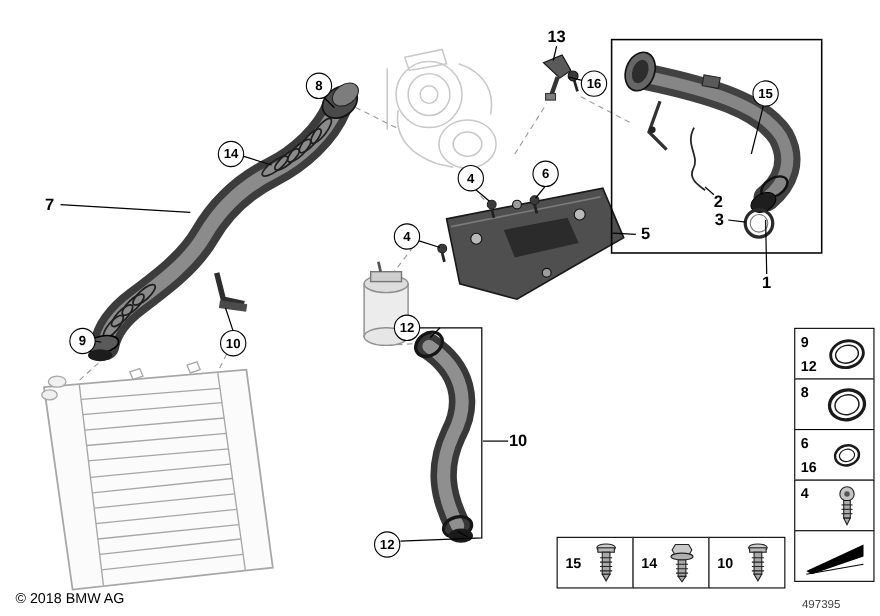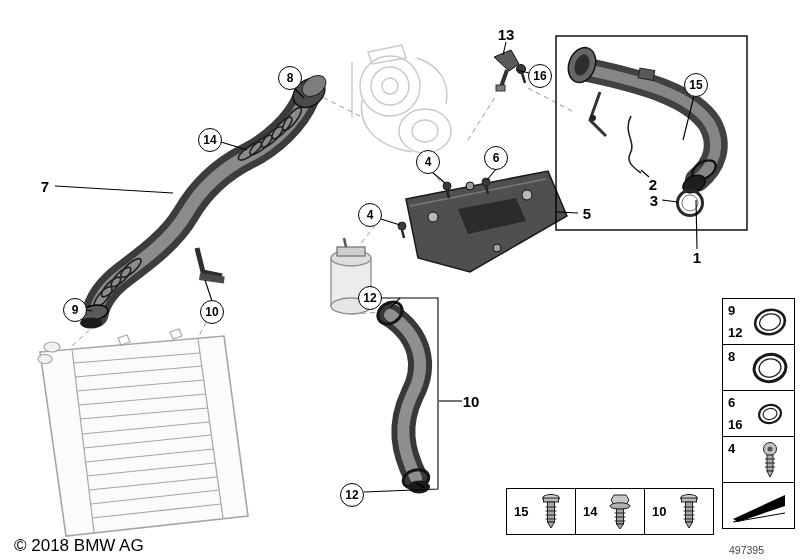--- a/index.html
+++ b/index.html
@@ -18,21 +18,21 @@
         padding:3px 5px;background:#fff;}
   .lbox:first-child{margin-top:0;}
   .lnums{display:flex;flex-direction:column;justify-content:space-between;
          align-self:stretch;padding:2px 0;}
   .lnum{font-weight:bold;font-size:13px;line-height:13px;color:#000;}
   .legend-row{position:absolute;left:506px;top:488px;display:flex;z-index:3;}
   .bbox{border:1px solid #000;width:70px;height:47px;box-sizing:border-box;
         margin-left:-1px;display:flex;align-items:center;
         justify-content:space-between;padding:3px 7px;background:#fff;}
   .bbox:first-child{margin-left:0;}
-  .copyright{position:absolute;left:14px;top:536px;font-size:17px;color:#000;z-index:3;}
+  .copyright{position:absolute;left:14px;top:536px;font-size:13px;color:#000;z-index:3;}
   .docnum{position:absolute;left:729px;top:544px;font-size:10.5px;color:#444;z-index:3;}
 </style>
 </head>
 <body>
 
 <div class="stage">
 
   <svg class="art" width="800" height="560" viewBox="0 0 800 560">
 
     <g stroke="#c8c8c8" fill="none" stroke-width="1.4">

